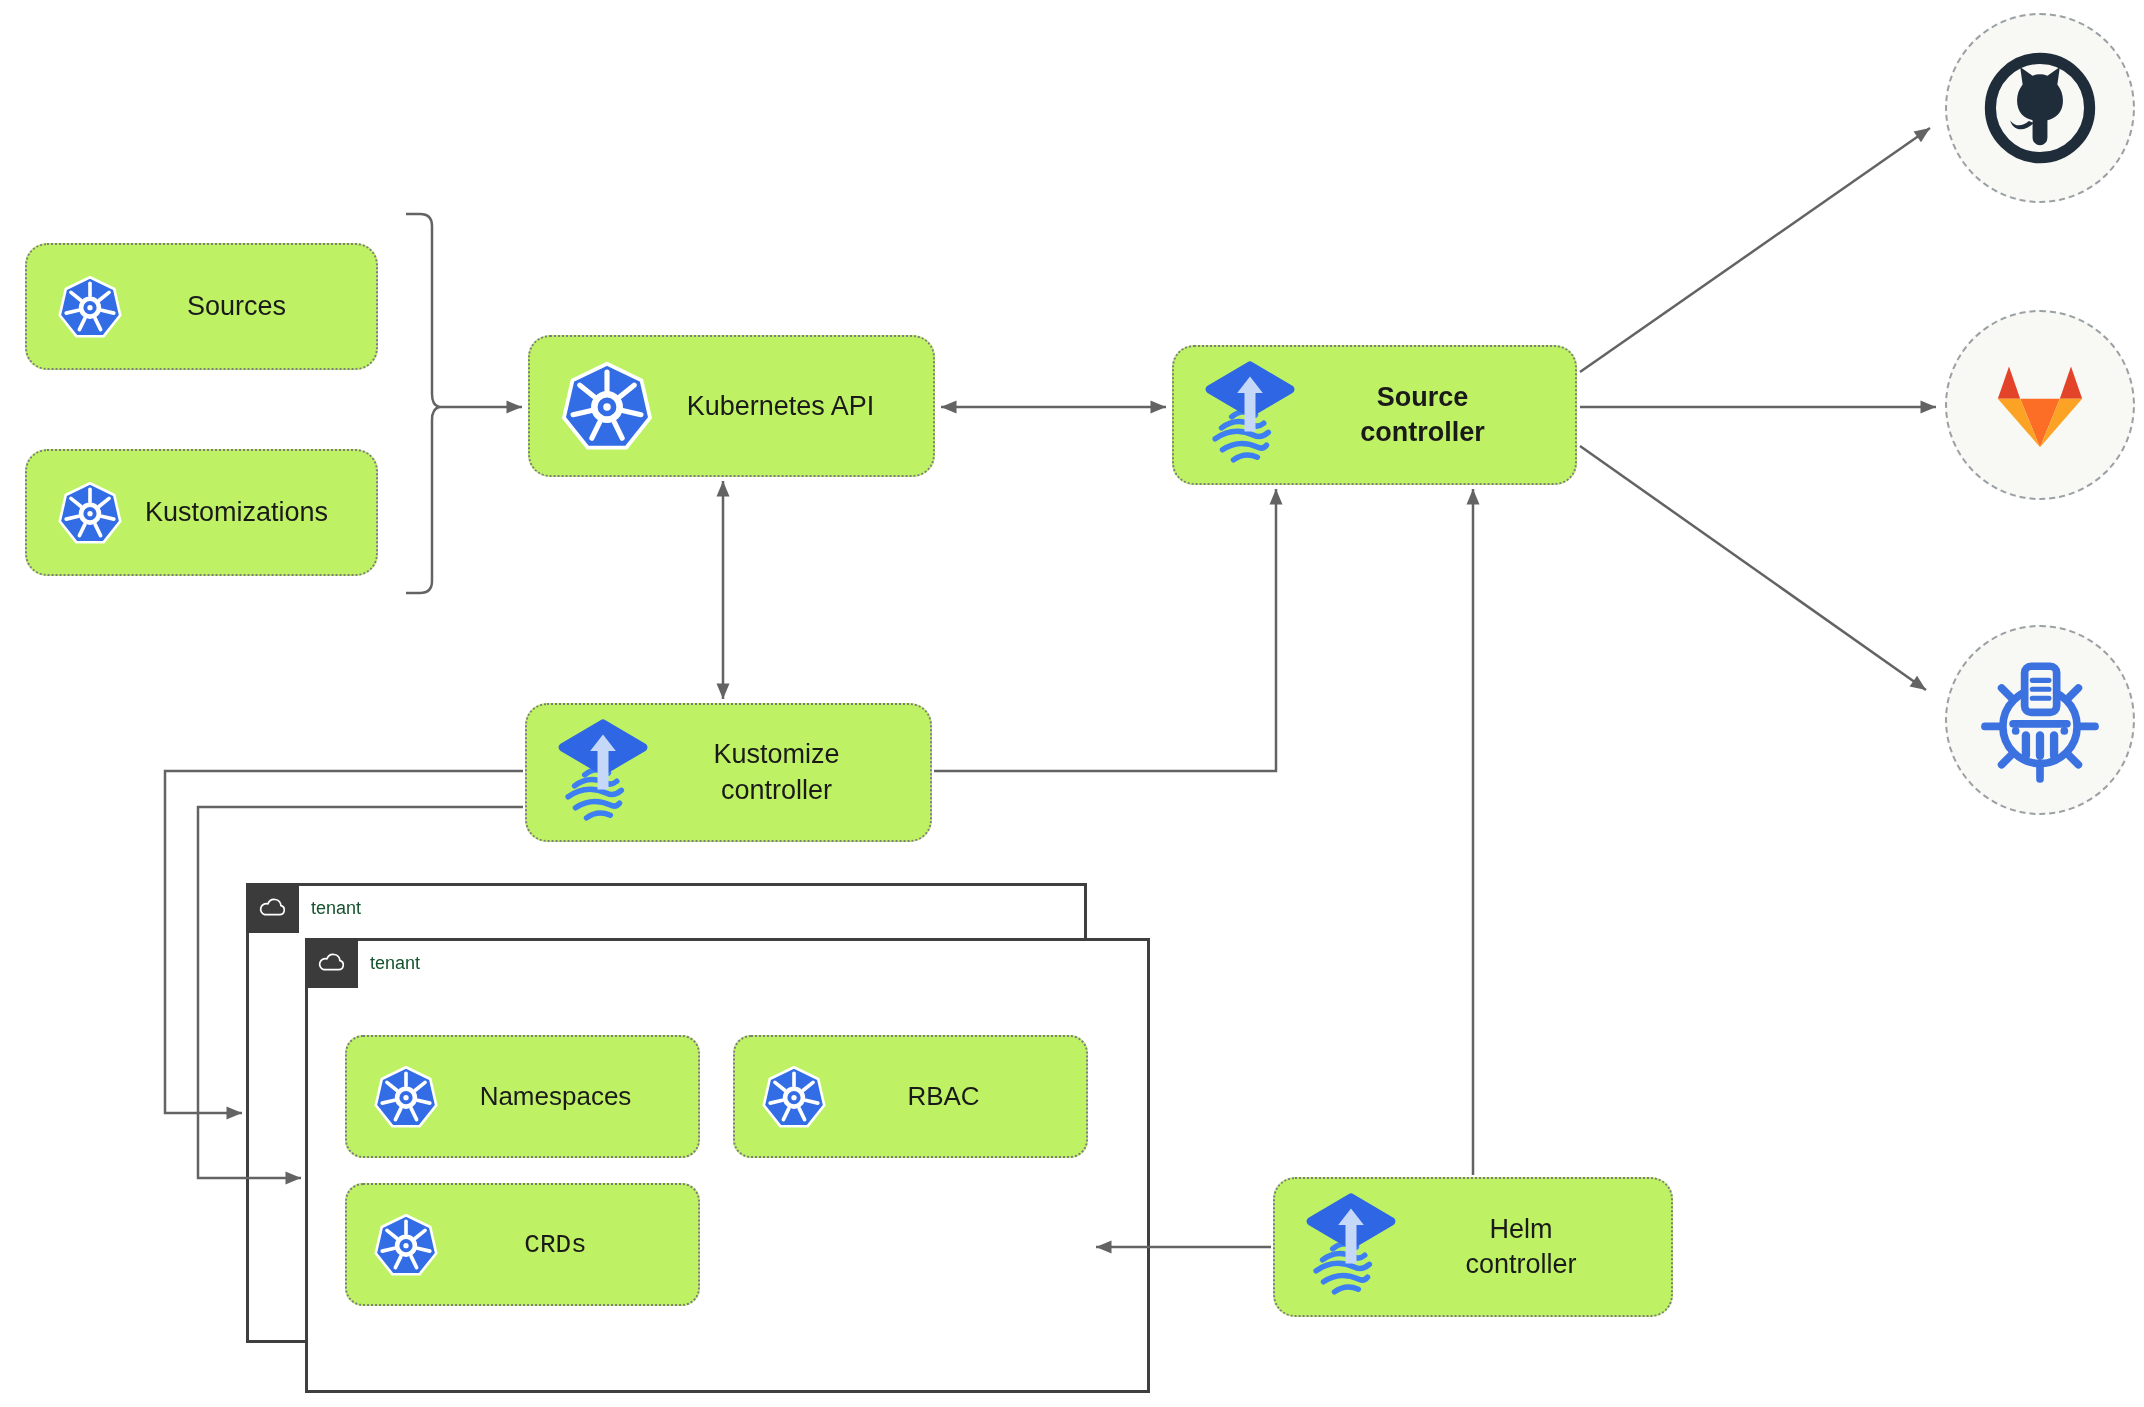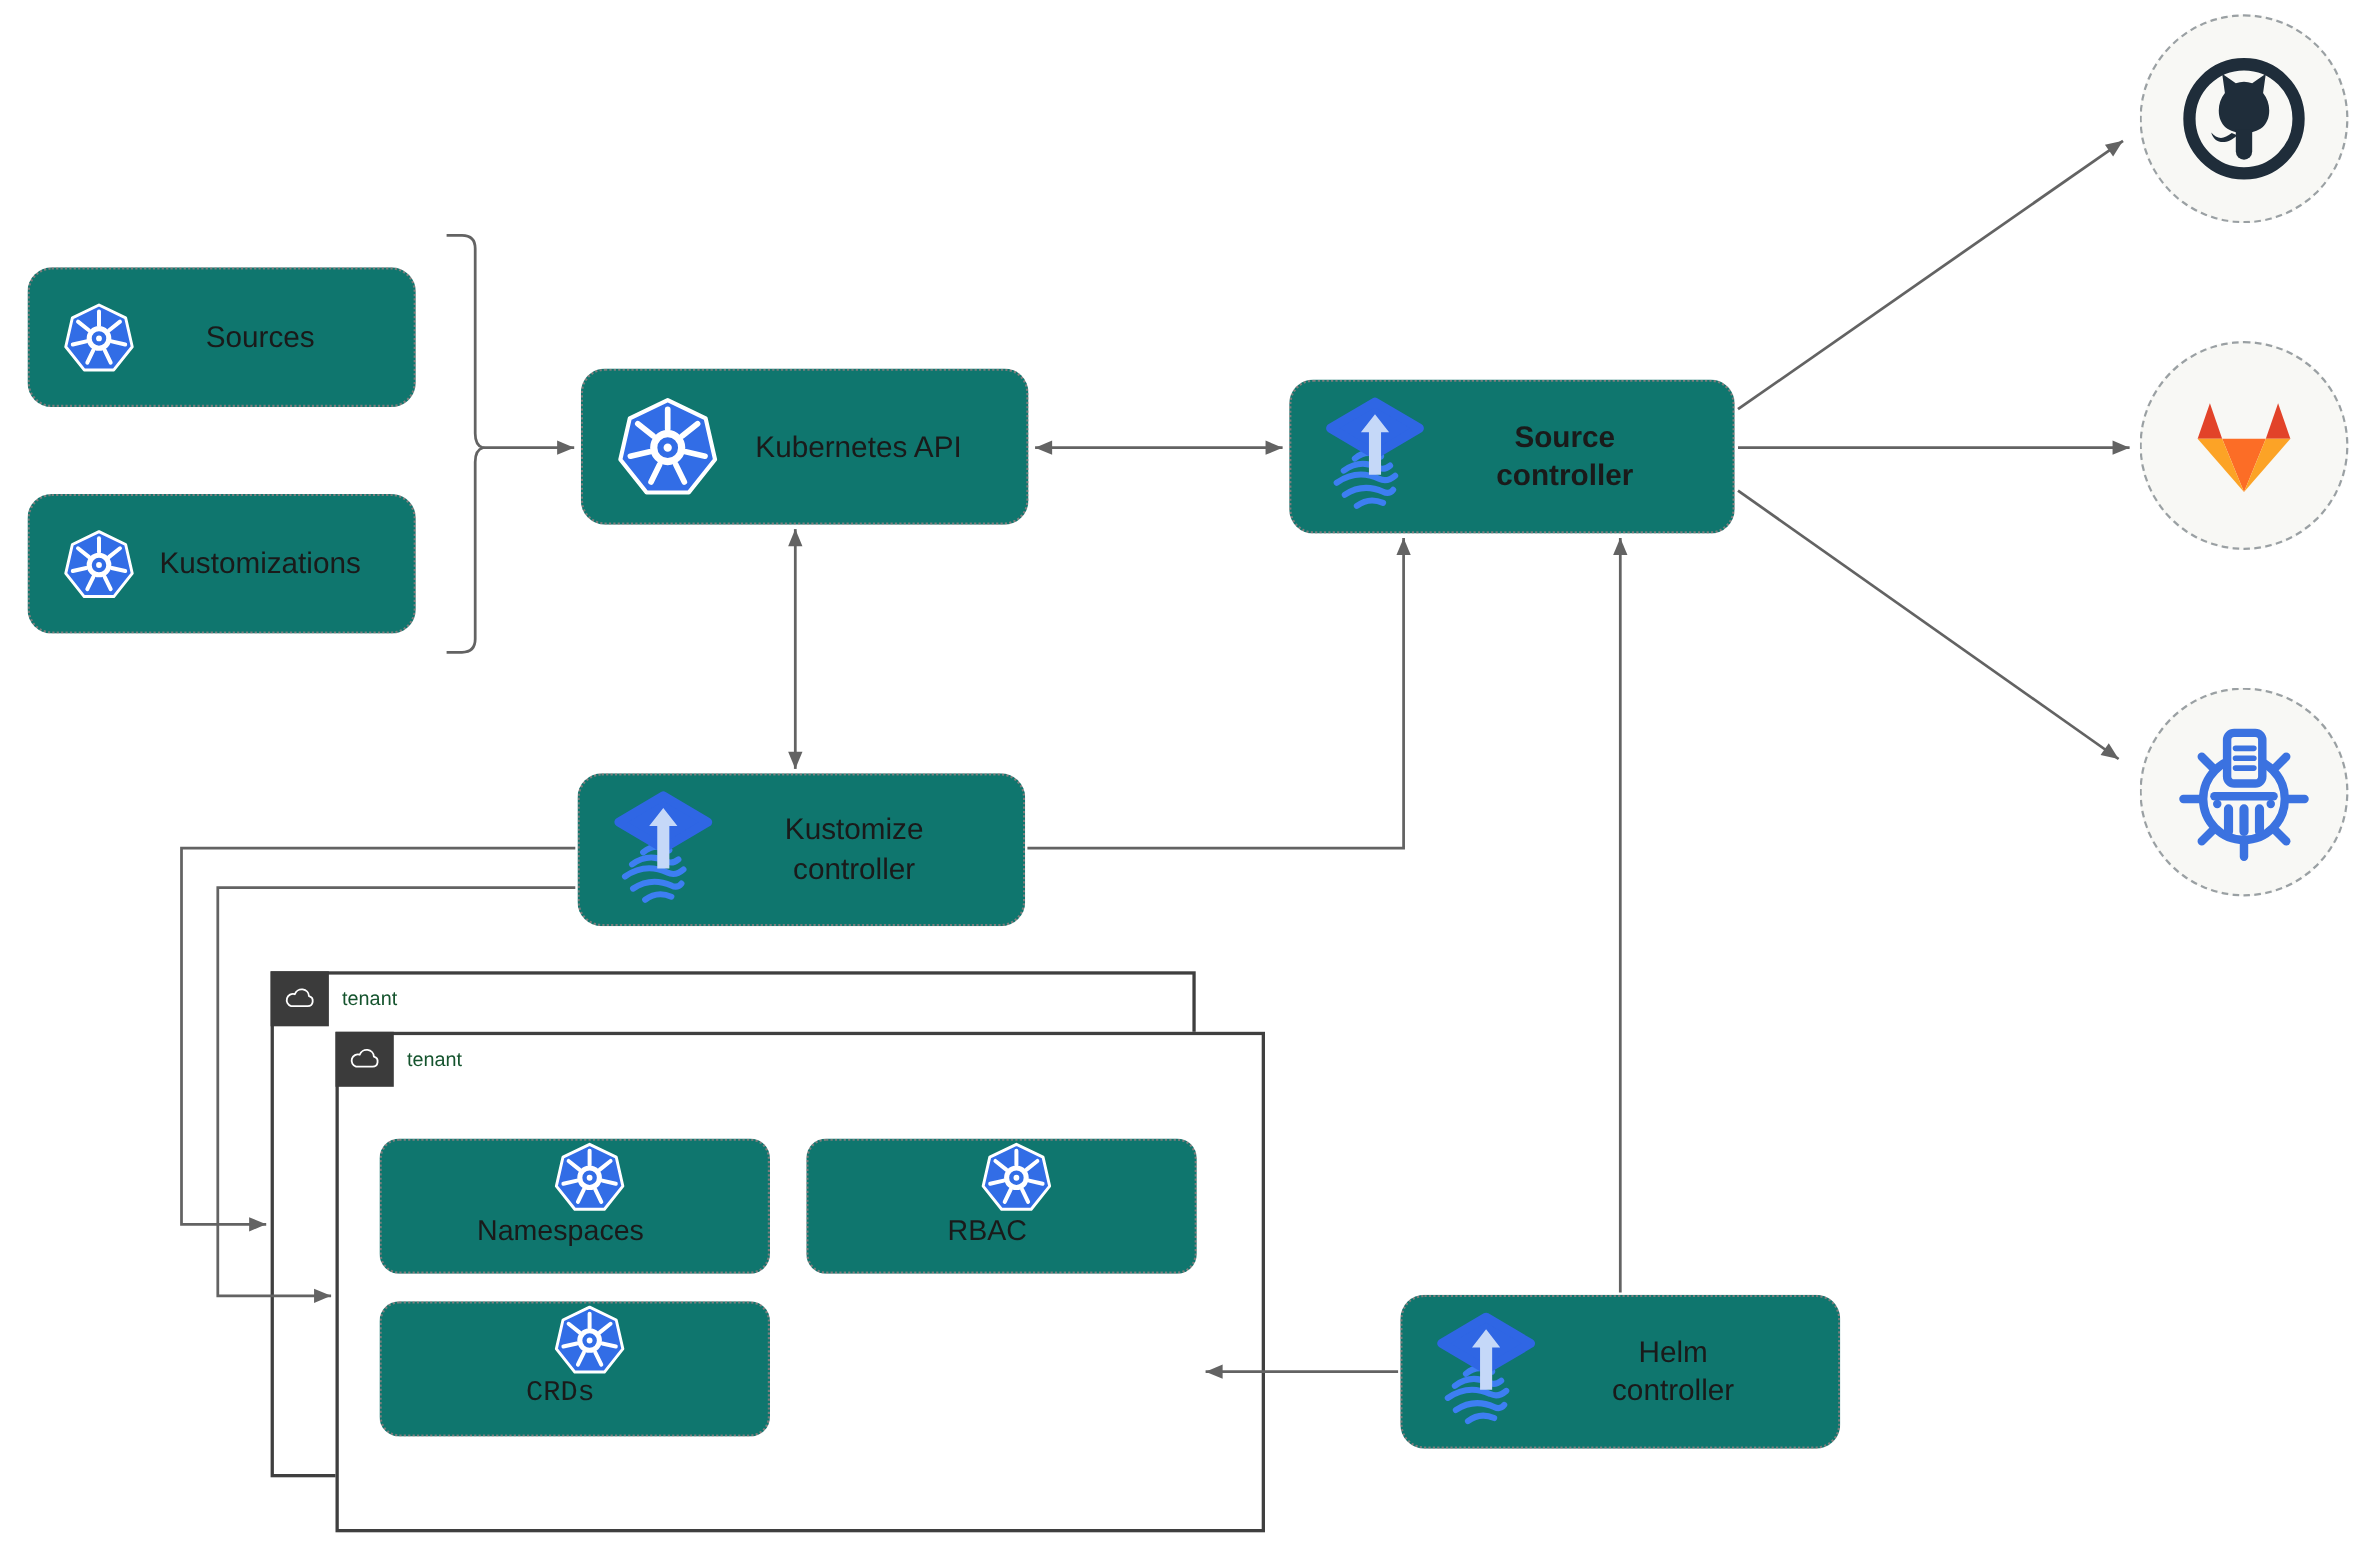--- a/index.html
+++ b/index.html
@@ -1,23 +1,23 @@
 <!DOCTYPE html>
 <html><head>
 <meta charset="utf-8">
 <style>
   html,body{margin:0;padding:0;background:#ffffff;}
   .canvas{position:relative;width:2144px;height:1407px;background:#ffffff;
           font-family:"Liberation Sans",sans-serif;overflow:hidden;}
-  .node{position:absolute;background:#0f766e;border:2px dotted #7d7d7d;border-radius:22px;
+  .node{position:absolute;background:#bef264;border:2px dotted #7d7d7d;border-radius:22px;
         display:flex;align-items:center;box-sizing:border-box;}
   .node .ic{flex:0 0 auto;margin-left:30px;}
   .node .label{flex:1;text-align:center;font-size:27px;color:#1a1a1a;padding-right:26px;}
   .node .label2{flex:1;text-align:center;font-size:27px;color:#1a1a1a;line-height:1.3;padding-right:26px;}
-  .mini{border-radius:18px;flex-direction:column;}
+  .mini{border-radius:18px;}
   .mini .ic{margin-left:26px;}
   .mini .label{font-size:26px;}
   .tenant{position:absolute;background:#ffffff;border:3px solid #3f3f3f;box-sizing:border-box;}
   .tenant-tab{position:absolute;top:-3px;left:-3px;width:53px;height:50px;background:#3b3b3b;
               display:flex;align-items:center;justify-content:center;}
   .tenant-label{position:absolute;top:-3px;left:62px;height:50px;line-height:50px;
                 font-size:18px;color:#14532d;}
   .circle{position:absolute;width:190px;height:190px;border-radius:50%;background:#f8f8f5;
           border:2px dashed #9aa0a3;box-sizing:border-box;
           display:flex;align-items:center;justify-content:center;}

